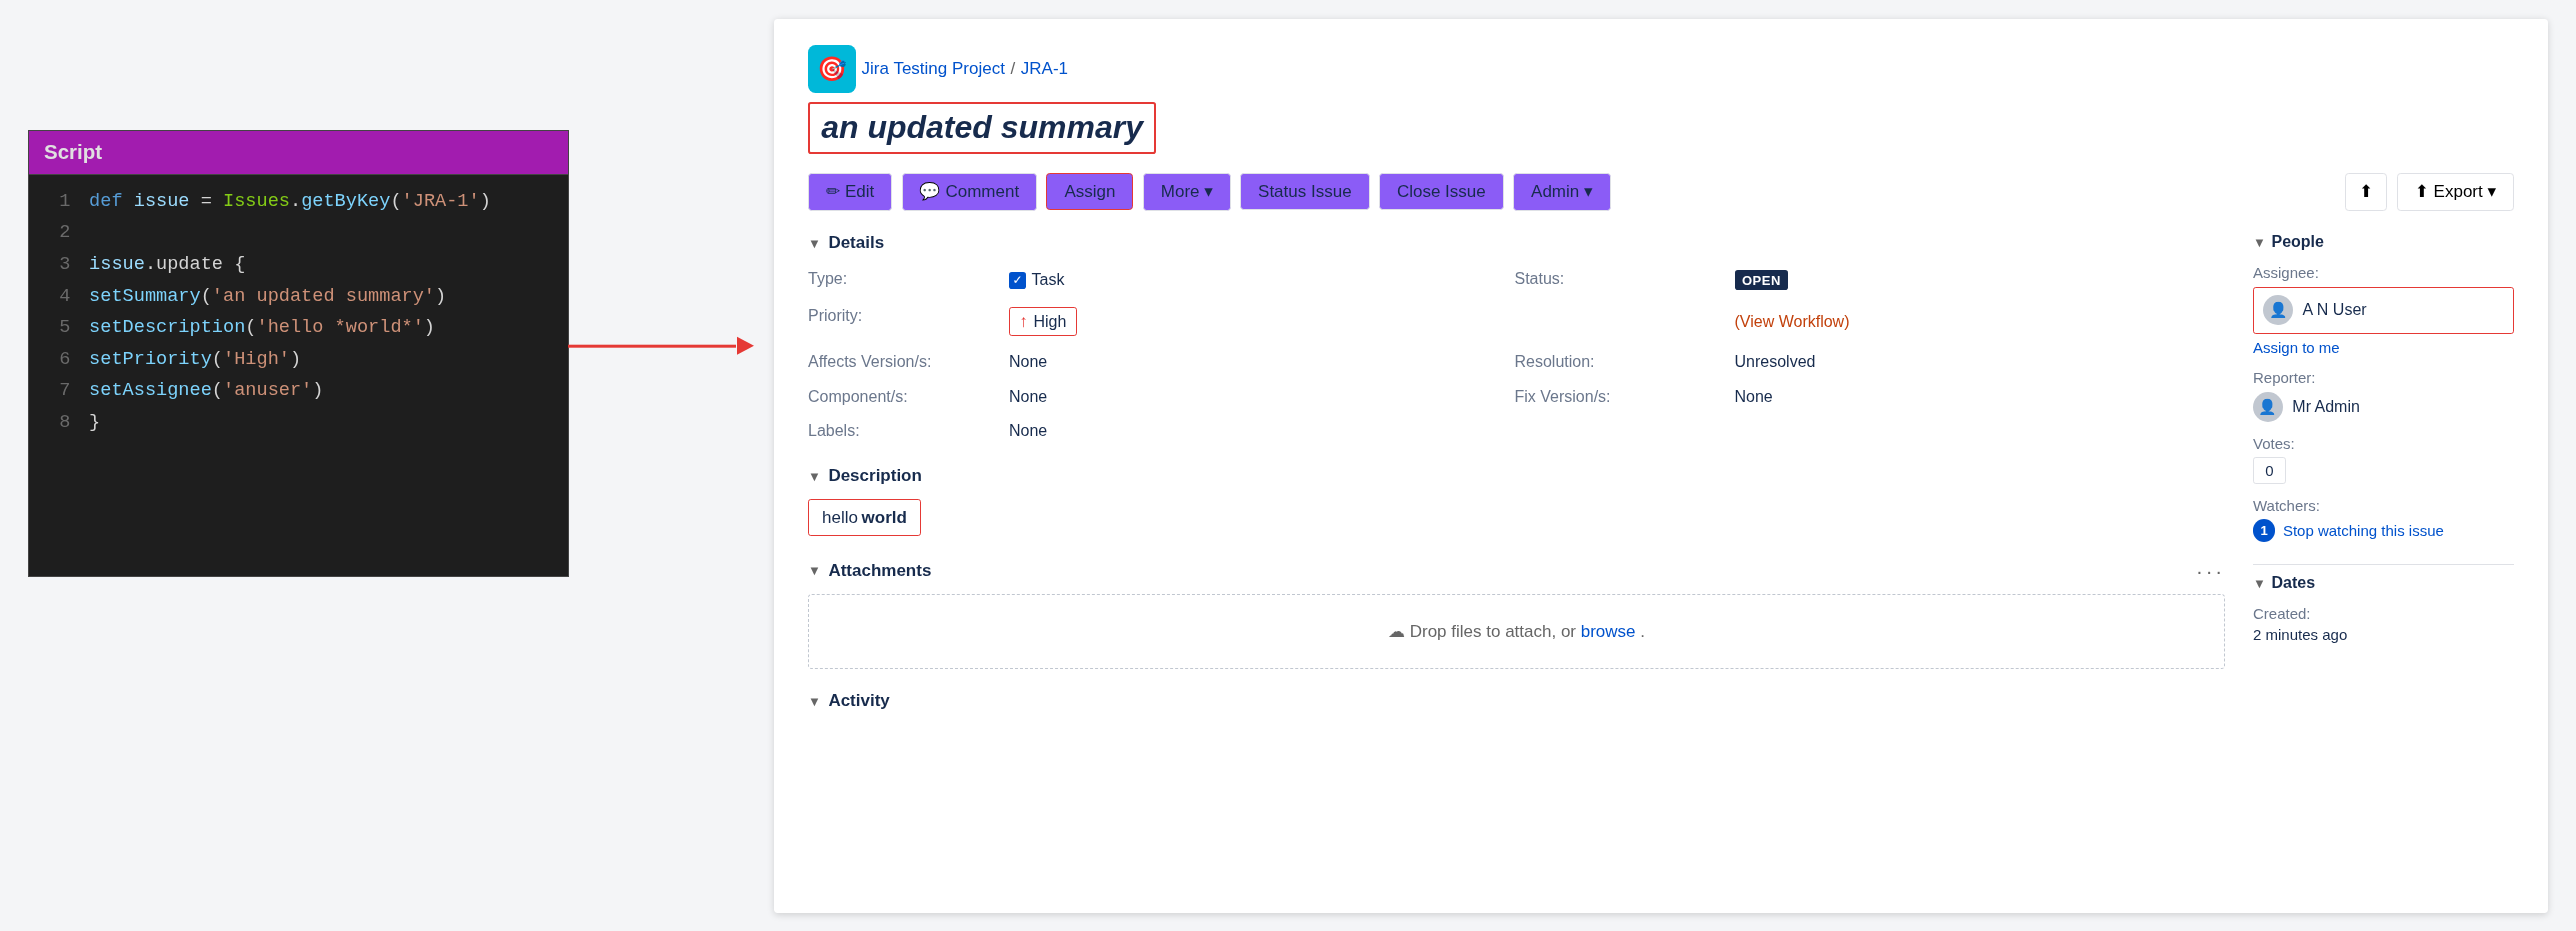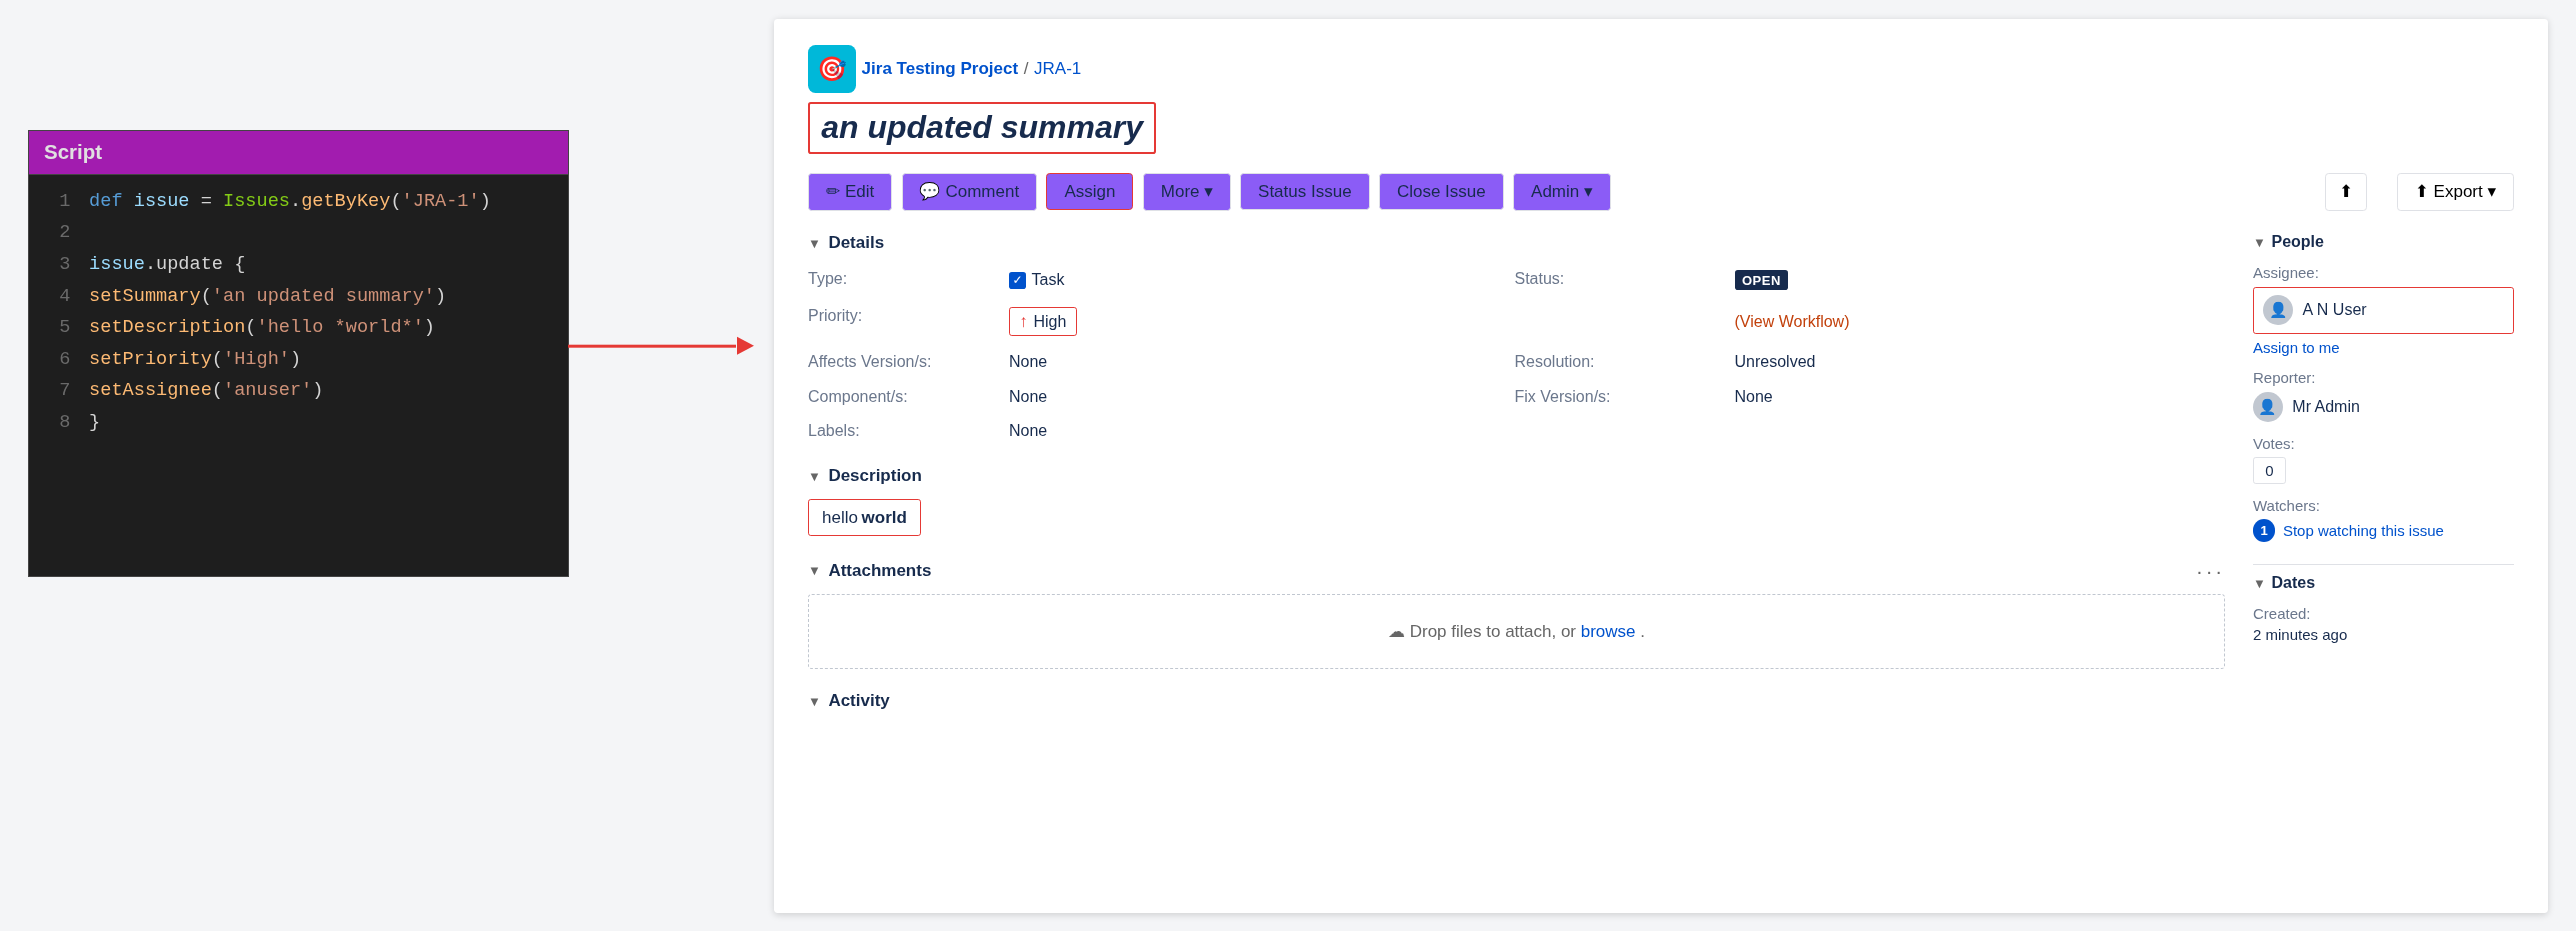--- a/index.html
+++ b/index.html
@@ -55,21 +55,21 @@
       text-align: right;
       margin-right: 18.6px;
       user-select: none;
     }
 
     .code-text {
       color: #d4d4d4;
     }
 
     .kw { color: #569cd6; }
-    .fn { color: #fdba74; }
+    .fn { color: #7dd3fc; }
     .cls { color: #84cc16; }
     .str { color: #ce9178; }
     .op { color: #d4d4d4; }
     .var { color: #9cdcfe; }
 
     
     .arrow-container {
       position: absolute;
       right: -186px;
       top: 50%;
@@ -125,21 +125,21 @@
       border-radius: 7.5px;
       display: flex;
       align-items: center;
       justify-content: center;
       font-size: 24px;
     }
 
     .breadcrumb-text {
       color: #0052cc;
       font-size: 17px;
-      font-weight: 700;
+      font-weight: 400;
     }
 
     .breadcrumb-sep {
       color: #666;
       font-size: 17px;
     }
 
     .issue-key {
       color: #0052cc;
       font-size: 17px;
@@ -199,21 +199,20 @@
     .export-btn {
       padding: 7.5px 17px;
       font-size: 17px;
       border: 0.9px solid #dfe1e6;
       background: white;
       border-radius: 3.7px;
       cursor: pointer;
       display: flex;
       align-items: center;
       gap: 5.6px;
-      margin-left: 20px;
     }
 
     
     .main-content {
       display: flex;
       gap: 28px;
     }
 
     .left-content {
       flex: 1;

